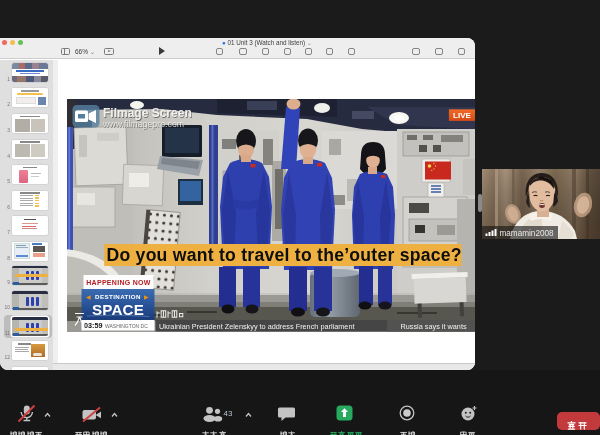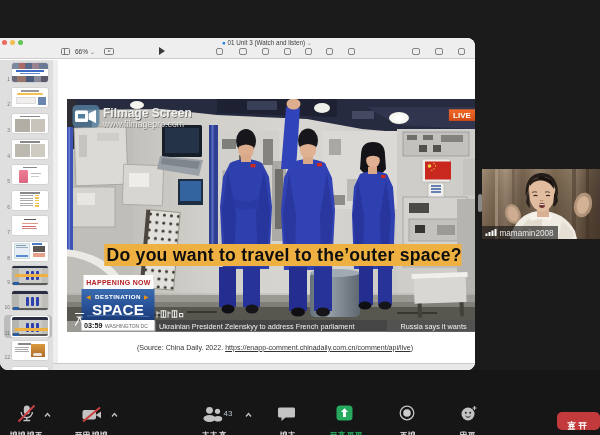--- a/index.html
+++ b/index.html
@@ -174,21 +174,20 @@
           <div style="position:absolute;left:12px;top:328.5px;width:36px;height:4px;background:#fff;border-radius:2px;box-shadow:0 0 0 0.5px #c8c8c8;overflow:hidden">
             <div style="position:absolute;inset:0;background:#fff"></div>
           </div>
         </div>
   </div>
 
   <div class="abs" style="left:53px;top:21.5px;right:0;bottom:0;background:#f0efef"></div>
   <div class="abs" style="left:58px;top:20.5px;width:416.5px;height:304.7px;background:#fff"></div>
   <div class="abs" style="left:53px;top:325.2px;right:0;height:6.8px;background:#e9e8e8;border-top:0.5px solid #c9c9c9"></div>
 
-  <div class="abs" style="left:59px;top:305.5px;width:432px;text-align:center;font-size:7.1px;color:#333">(Source: China Daily. 2022. <span style="text-decoration:underline">https://enapp-comment.chinadaily.com.cn/comment/api/live</span>)</div>
 </div>
 
 <div class="abs" style="left:66.5px;top:99px;width:408px;height:232.5px;overflow:hidden"><svg width="408" height="232.5" viewBox="0 0 408 232.5" xmlns="http://www.w3.org/2000/svg">
 <defs>
 <linearGradient id="pbg" x1="0" y1="0" x2="1" y2="0">
  <stop offset="0" stop-color="#b6b4af"></stop>
             <stop offset="0.35" stop-color="#d2d0cb"></stop>
  <stop offset="0.6" stop-color="#d8d6d1"></stop>
             <stop offset="1" stop-color="#c0beba"></stop>
 </linearGradient>

